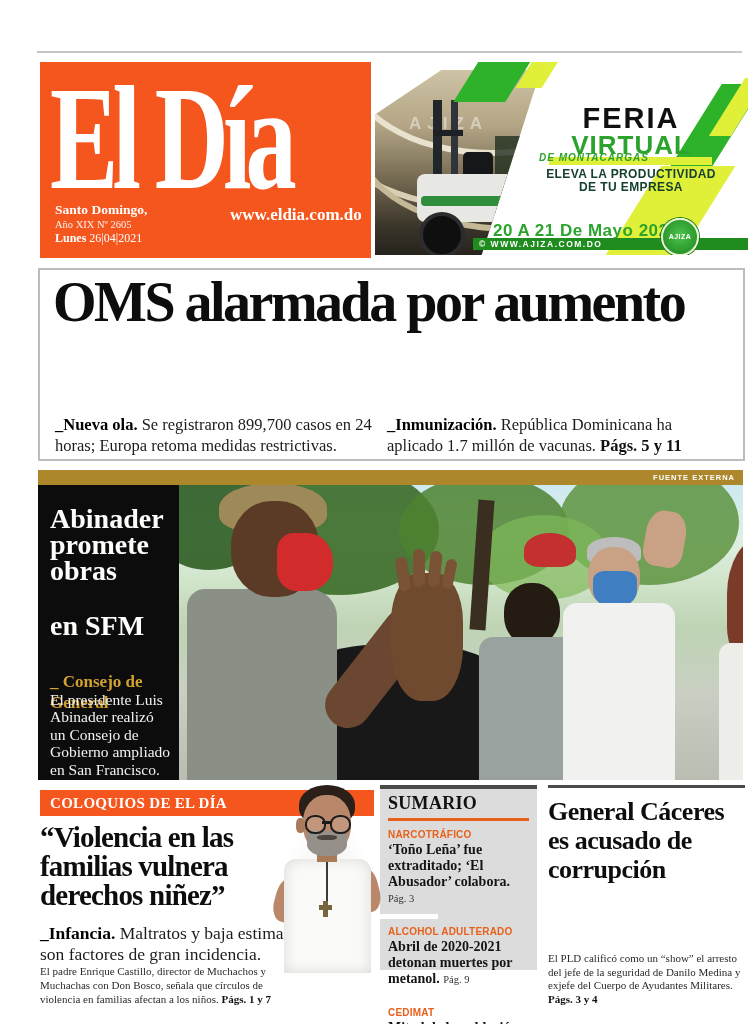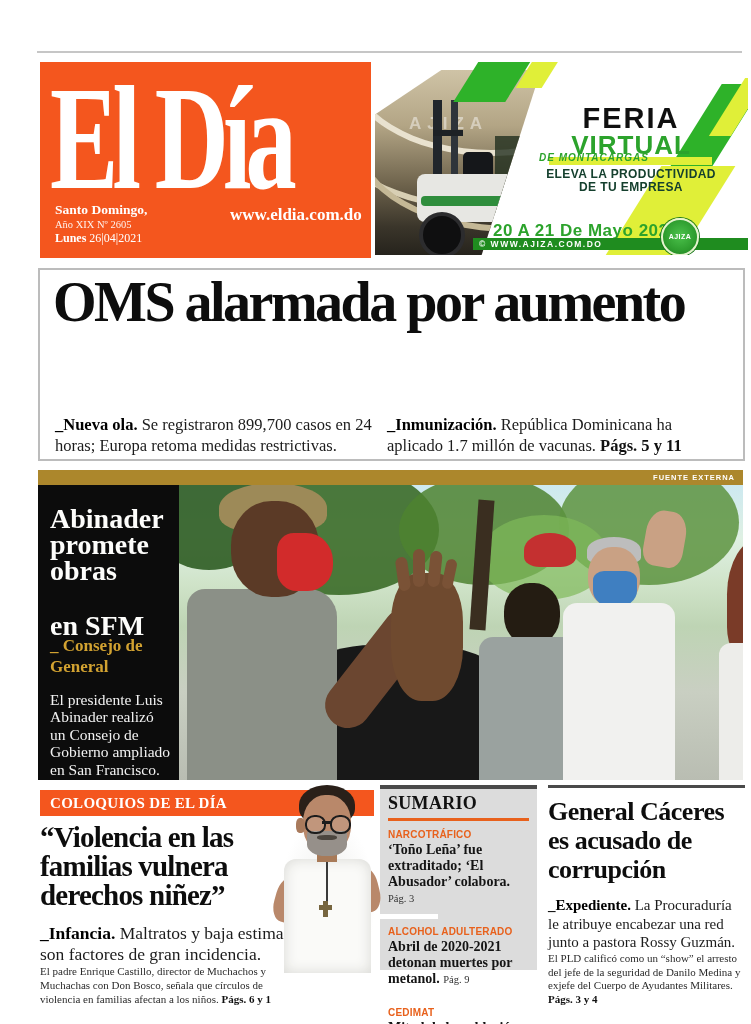--- a/index.html
+++ b/index.html
@@ -78,21 +78,21 @@
 
   
   .credit-bar{left:38px;top:470px;width:705px;height:15px;background:#ac872c;color:#fff;
               font-family:"Liberation Sans", sans-serif;font-weight:bold;font-size:7.5px;
               letter-spacing:1px;text-align:right;line-height:16px;padding-right:0;}
   .credit-bar span{margin-right:8px;}
   .photo-block{left:38px;top:485px;width:705px;height:295px;background:#22c55e;}
   .black-panel{left:0;top:0;width:141px;height:295px;background:#0c0c0c;color:#fff;overflow:hidden;}
   .bp-hl{left:12px;font-weight:bold;font-size:28px;line-height:1;color:#fdfdfb;white-space:nowrap;}
   .bp1{top:20px;}.bp2{top:46px;}.bp3{top:72px;}.bp4{top:98px;margin-top:29px;}
-  .bp-kick{left:12px;font-weight:bold;font-size:17px;color:#d2a231;line-height:1;white-space:nowrap;}
+  .bp-kick{left:12px;font-weight:bold;font-size:17px;color:#d2a231;line-height:1;white-space:nowrap;margin-top:36px;}
   .bk1{top:152px;}.bk2{top:173px;}
   .bp-body{left:12px;top:190px;width:122px;font-size:15.5px;line-height:17.5px;color:#f2f2f2;}
   .main-photo{left:141px;top:0;width:564px;height:295px;overflow:hidden;
               background:linear-gradient(180deg,#cde9f0 0%,#dff0e3 18%,#cfe3c8 34%,#bed4b4 48%,#c9cfc2 70%,#b9bdb2 100%);}
   .blob{border-radius:50%;}
   .fol1{left:60px;top:-20px;width:200px;height:130px;background:#3b6b28;opacity:.9;}
   .fol2{left:220px;top:-10px;width:170px;height:110px;background:#4e8230;opacity:.85;}
   .fol3{left:380px;top:-25px;width:180px;height:125px;background:#5d9340;opacity:.85;}
   .fol4{left:300px;top:30px;width:130px;height:85px;background:#7fb95a;opacity:.7;}
   .fol5{left:-30px;top:-15px;width:120px;height:100px;background:#2e5c22;opacity:.9;}
@@ -265,21 +265,21 @@
       <div class="abs finger fg4"></div>
     </div>
   </div>
 
   <div class="abs col-left">
     <div class="abs kbar">COLOQUIOS DE EL DÍA</div>
     <div class="abs cl-hl ch1">“Violencia en las</div>
     <div class="abs cl-hl ch2">familias vulnera</div>
     <div class="abs cl-hl ch3">derechos niñez”</div>
     <p class="abs cl-deck"><span class="accent">_Infancia.</span><span> Maltratos y baja estima son factores de gran incidencia.</span></p>
-    <p class="abs cl-fine"><span>El padre Enrique Castillo, director de Muchachos y Muchachas con Don Bosco, señala que círculos de violencia en familias afectan a los niños. </span><span class="pgref">Págs. 6 y 1</span></p>
+    <p class="abs cl-fine"><span>El padre Enrique Castillo, director de Muchachos y Muchachas con Don Bosco, señala que círculos de violencia en familias afectan a los niños. </span><span class="pgref">Págs. 1 y 7</span></p>
     <div class="abs priest">
       <div class="abs priest-glow"></div>
       <div class="abs pr-hand ph1"></div>
       <div class="abs pr-hand ph2"></div>
       <div class="abs pr-shirt"></div>
       <div class="abs pr-cord"></div>
       <div class="abs pr-crossv"></div>
       <div class="abs pr-crossh"></div>
       <div class="abs pr-neck"></div>
       <div class="abs pr-hair"></div>
@@ -312,17 +312,16 @@
         <div class="sum-text"><span>Mitad de la población sufre de lumbalgia. </span></div>
       </div>
     </div>
   </div>
 
   <div class="abs col-right">
     <div class="abs cr-rule"></div>
     <div class="abs cr-hl crh1">General Cáceres</div>
     <div class="abs cr-hl crh2">es acusado de</div>
     <div class="abs cr-hl crh3">corrupción</div>
-    <p class="abs cr-deck"><span class="accent">_Expediente.</span><span> La Procuraduría le atribuye encabezar una red junto a pastora Rossy Guzmán.</span></p>
     <p class="abs cr-fine"><span>El PLD calificó como un “show” el arresto del jefe de la seguridad de Danilo Medina y exjefe del Cuerpo de Ayudantes Militares. </span><span class="pgref">Págs. 3 y 4</span></p>
   </div>
 
 </div>
 
 </body></html>

